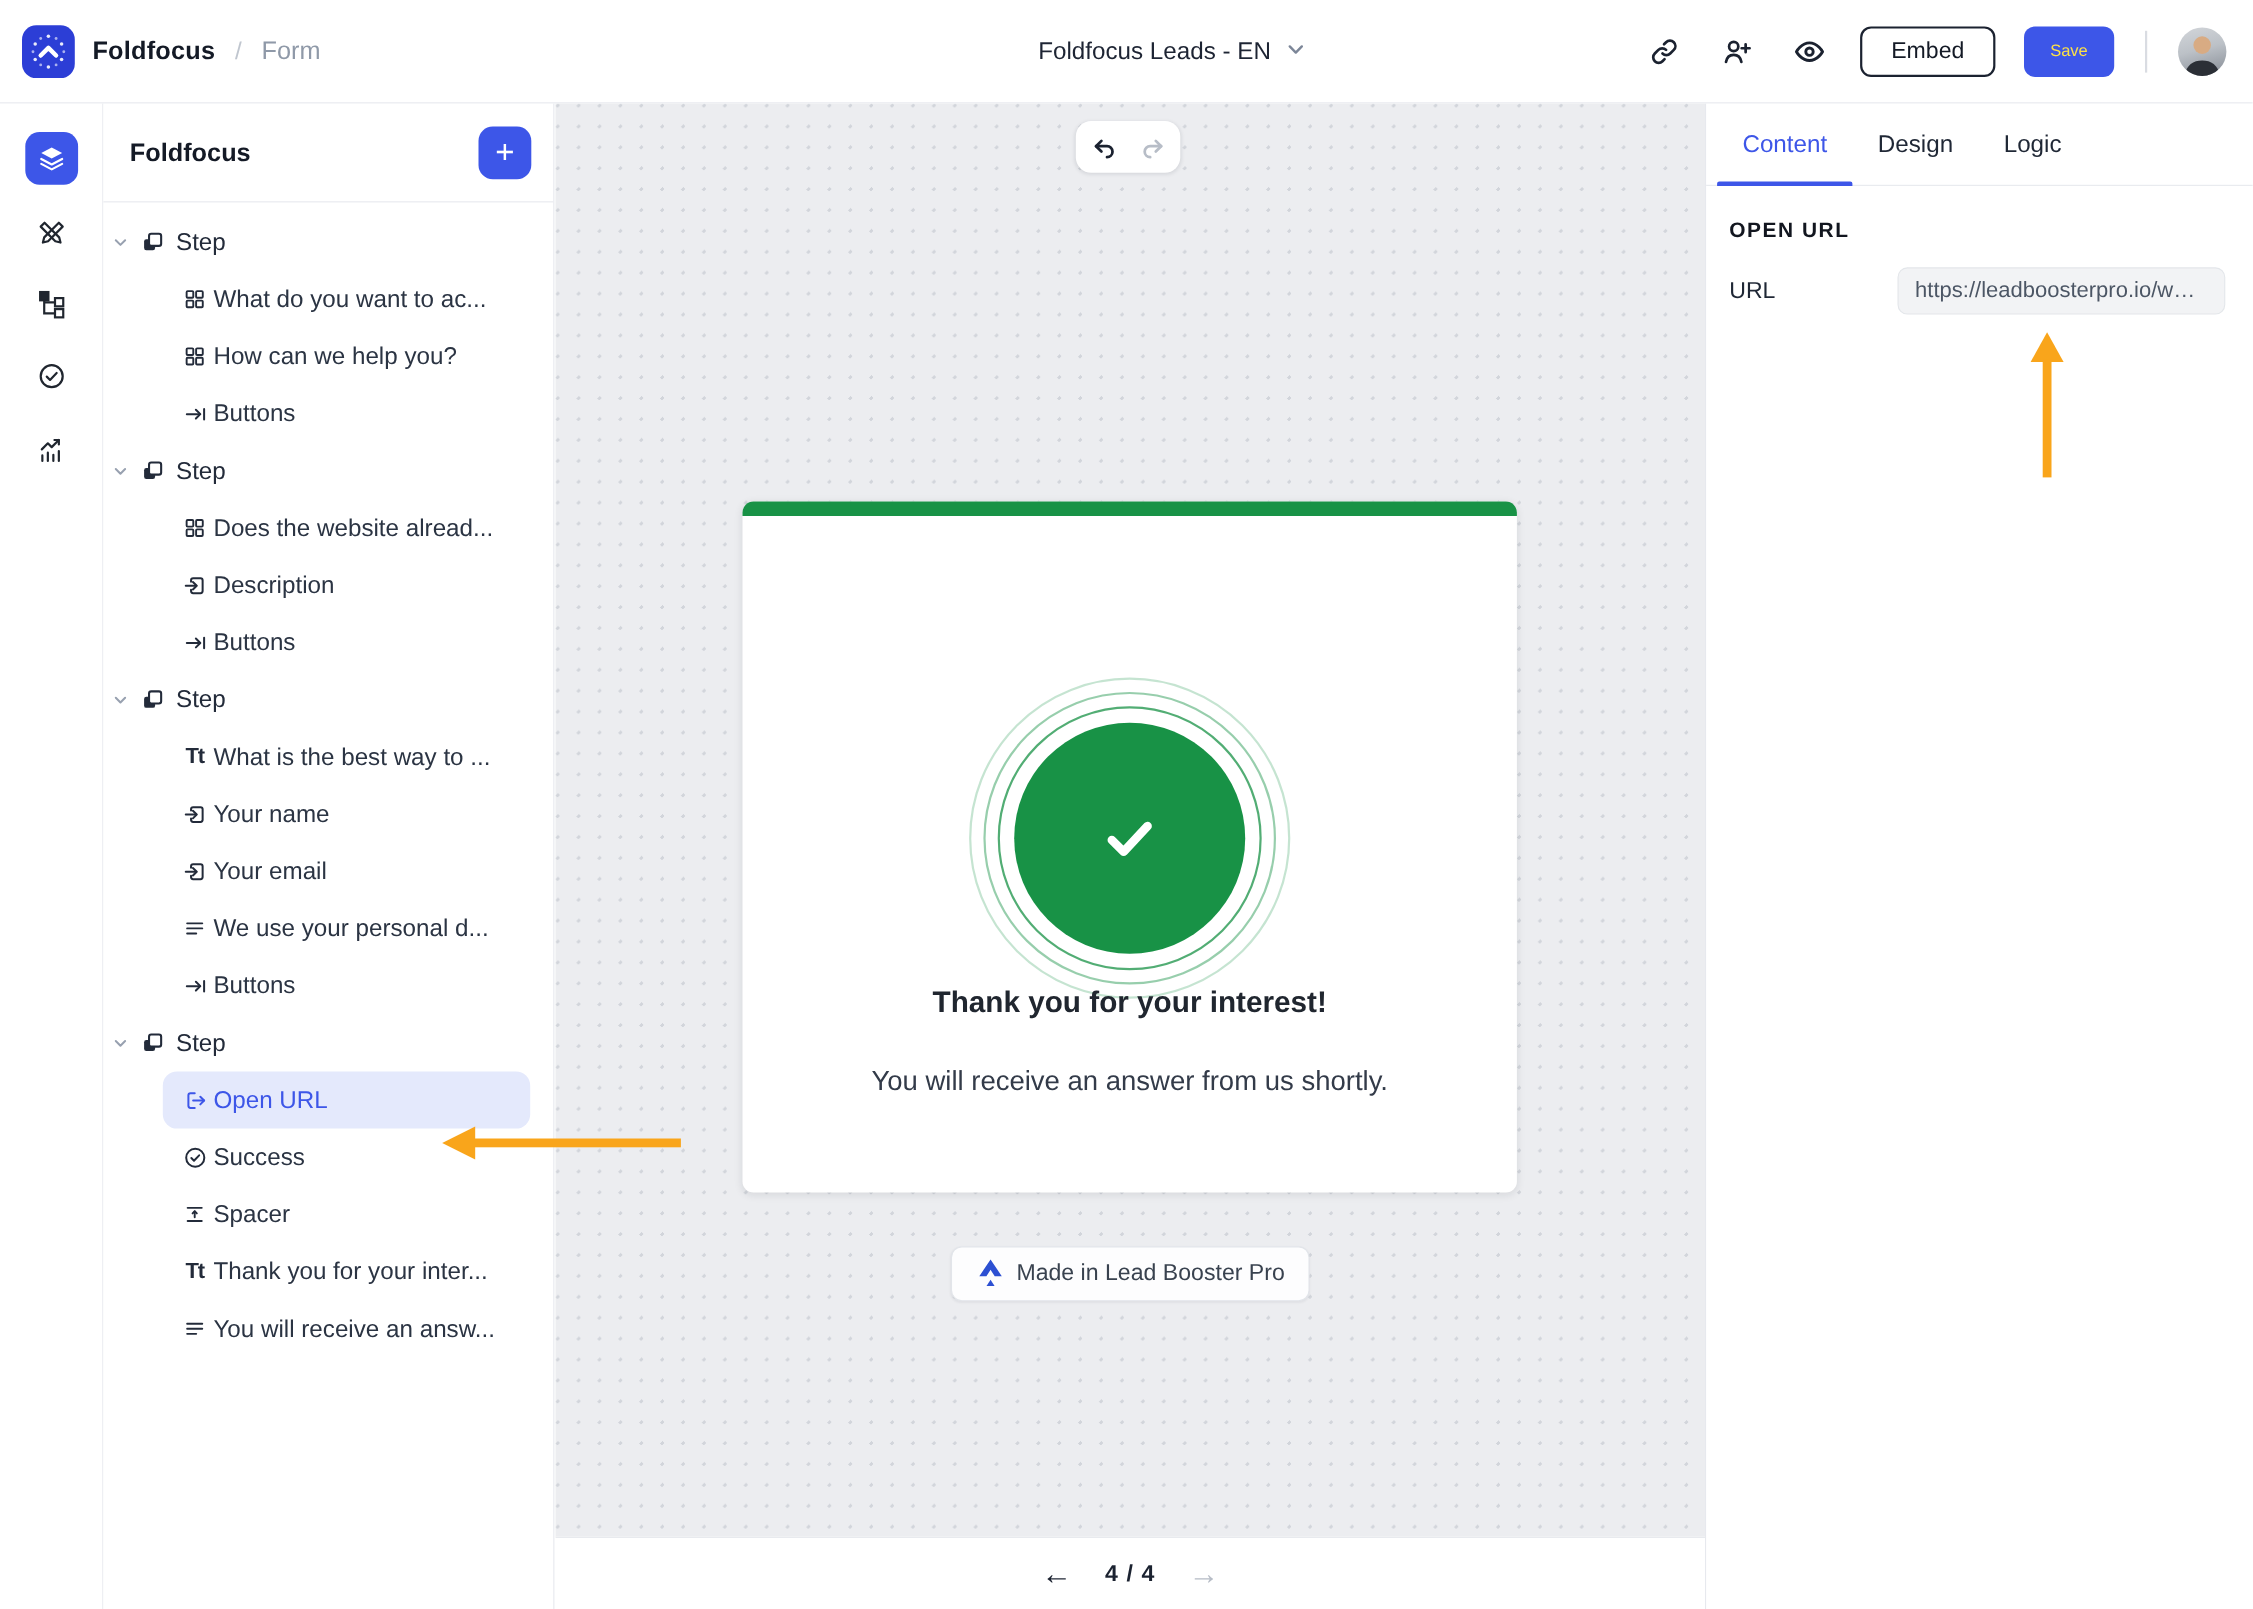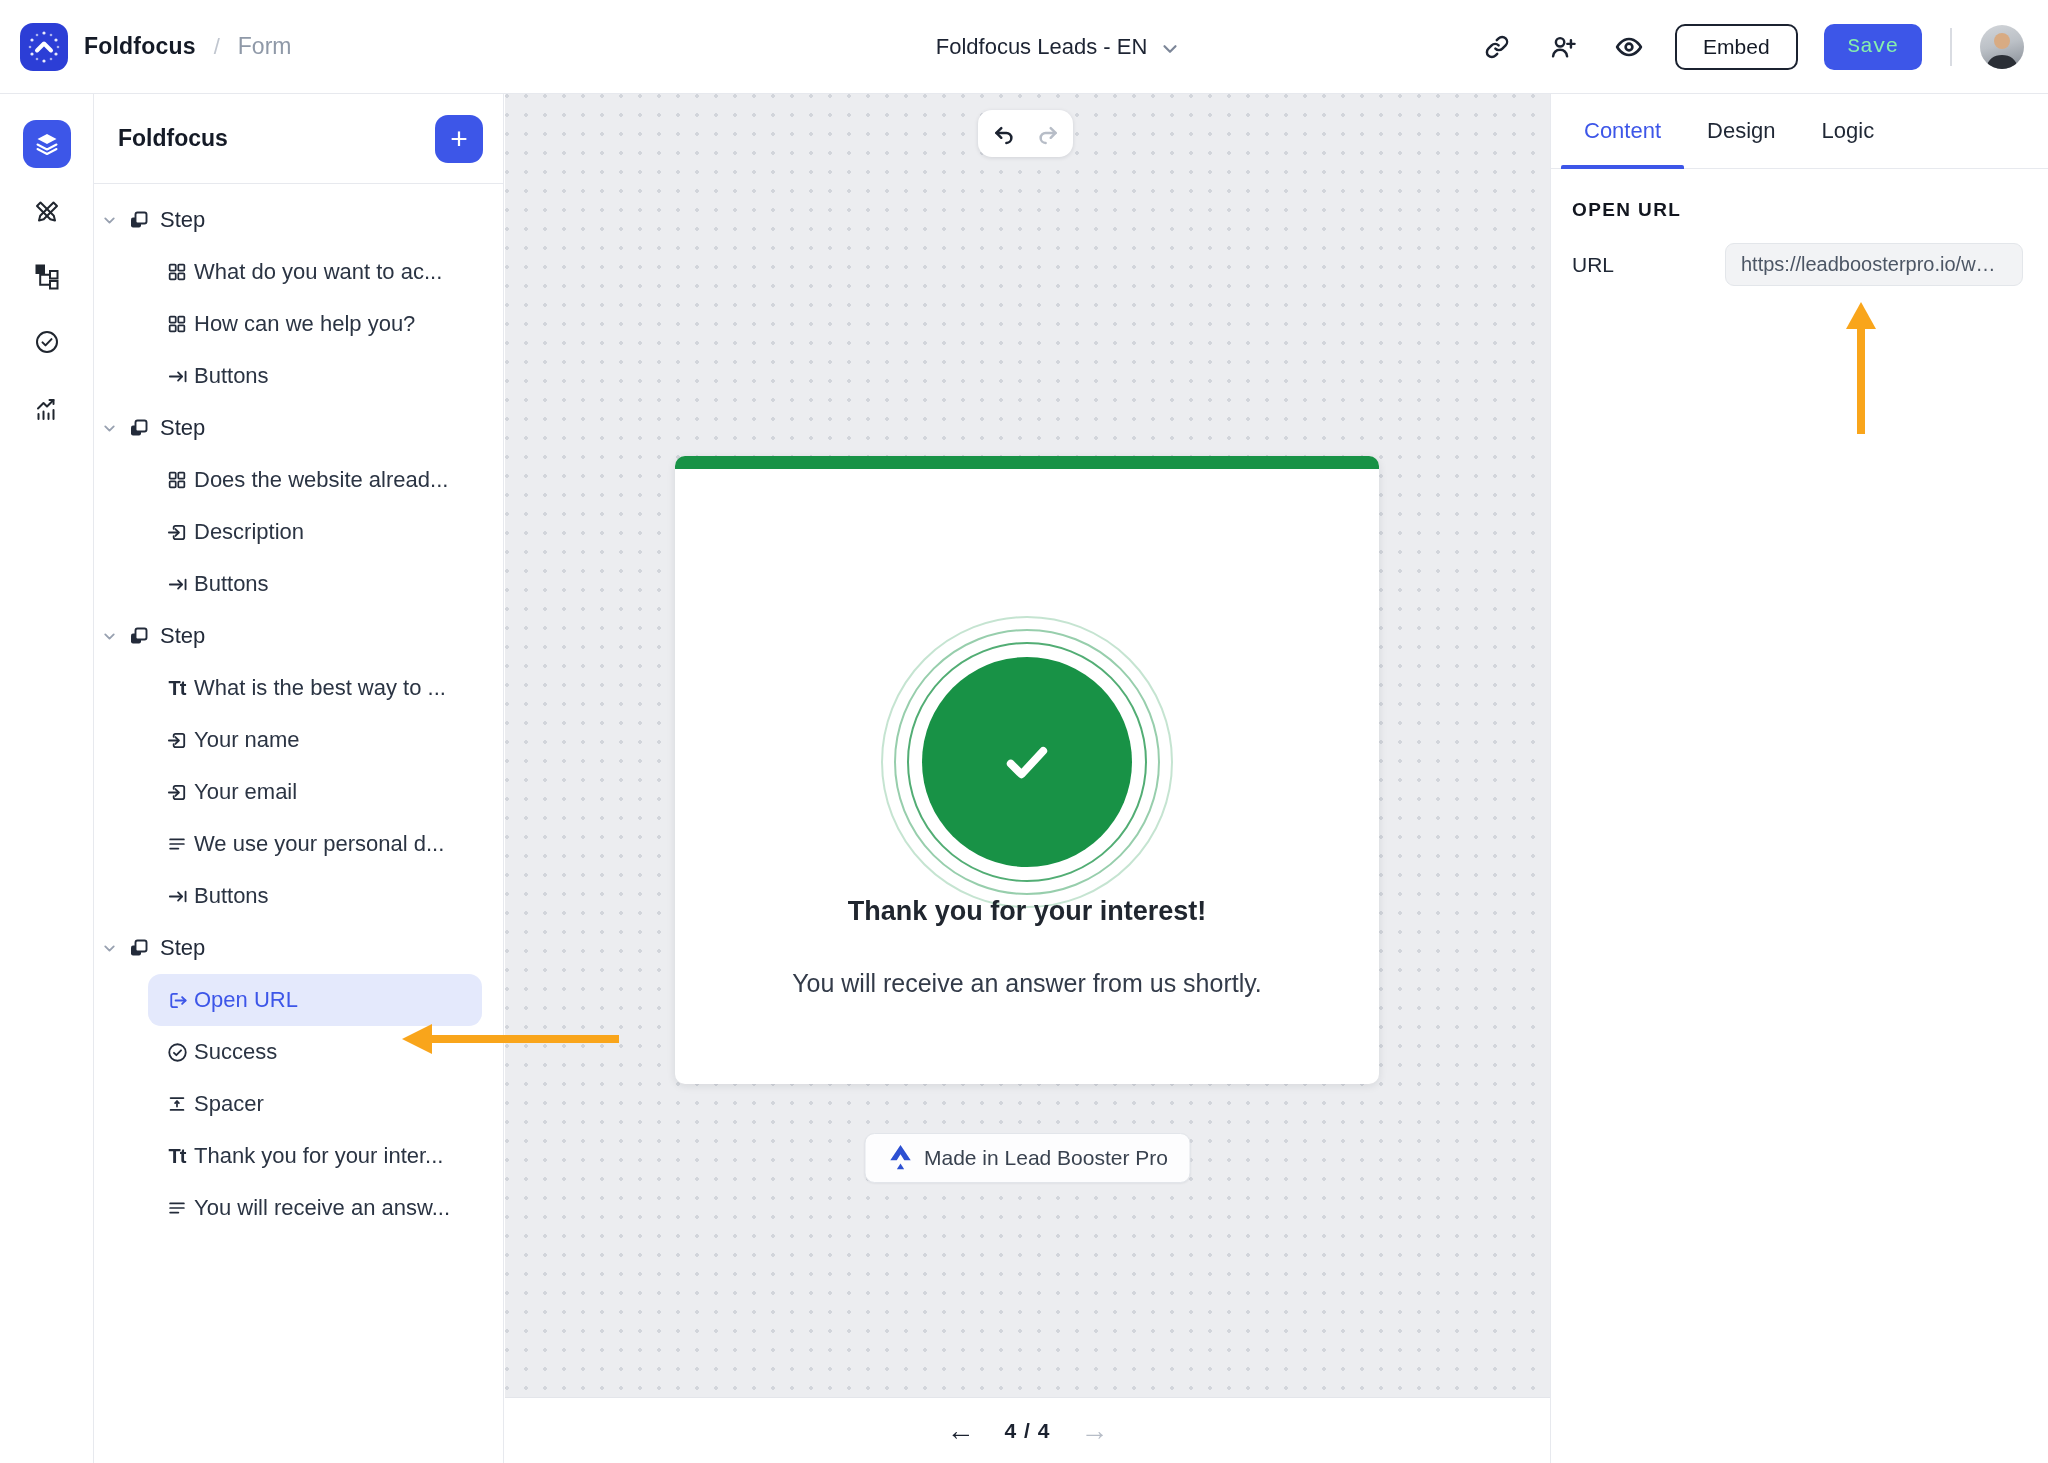--- a/index.html
+++ b/index.html
@@ -6,26 +6,26 @@
   html,body { width:2048px; height:1463px; font-family:"Liberation Sans", sans-serif; background:#fff; overflow:hidden; }
   #app { position:relative; width:2048px; height:1463px; background:#fff; color:#1d2433; }
 
   
   .header { position:absolute; left:0; top:0; width:2048px; height:94px; background:#fff; border-bottom:1px solid #e7e9ee; display:flex; align-items:center; z-index:5; }
   .hleft { display:flex; align-items:center; gap:16px; padding-left:20px; width:640px; }
   .logo { width:48px; height:48px; border-radius:13px; background:#2c3ed6; display:flex; align-items:center; justify-content:center; flex:0 0 auto; }
   .brand { font-size:23px; font-weight:700; color:#141a26; letter-spacing:.2px; }
   .crumb-sep { font-size:22px; color:#c0c6cf; margin:0 2px; }
   .crumb-page { font-size:23px; color:#8f99a8; }
-  .hcenter { flex:1; display:flex; align-items:flex-end; justify-content:center; gap:12px; cursor:pointer; }
+  .hcenter { flex:1; display:flex; align-items:flex-start; justify-content:center; gap:12px; cursor:pointer; }
   .form-title { font-size:22px; font-weight:500; color:#1d2433; }
   .hright { display:flex; align-items:center; gap:26px; padding-right:24px; }
   .icon-btn { width:40px; height:40px; display:flex; align-items:center; justify-content:center; border-radius:8px; cursor:pointer; background:transparent; border:none; }
   .btn-embed { height:46px; padding:0 26px; border:2px solid #1b2230; border-radius:10px; background:#fff; font-size:21px; font-weight:500; color:#141a26; cursor:pointer; font-family:inherit; }
-  .btn-save { height:46px; padding:0 24px; border:none; border-radius:10px; background:#3d56e8; font-size:21px; font-weight:500; color:#86efac; cursor:pointer; font-family:Liberation Mono, monospace; }
+  .btn-save { height:46px; padding:0 24px; border:none; border-radius:10px; background:#3d56e8; font-size:15px; font-weight:500; color:#fde047; cursor:pointer; font-family:Liberation Sans, sans-serif; }
   .hdivider { width:2px; height:38px; background:#d9dce2; margin:0 2px; }
   .avatar { width:44px; height:44px; border-radius:50%; overflow:hidden; background:linear-gradient(165deg,#d3d6da 0%,#bcc1c7 45%,#848a93 100%); position:relative; cursor:pointer; flex:0 0 auto; }
 
   
   .rail { position:absolute; left:0; top:94px; width:94px; height:1369px; background:#fff; border-right:1px solid #e7e9ee; display:flex; flex-direction:column; align-items:center; padding-top:26px; gap:18px; z-index:4; }
   .rail-item { width:48px; height:48px; border-radius:13px; display:flex; align-items:center; justify-content:center; cursor:pointer; }
   .rail-item.active { background:#3d56e8; }
 
   
   .nav-panel { position:absolute; left:94px; top:94px; width:410px; height:1369px; background:#fff; border-right:1px solid #e7e9ee; z-index:4; }

